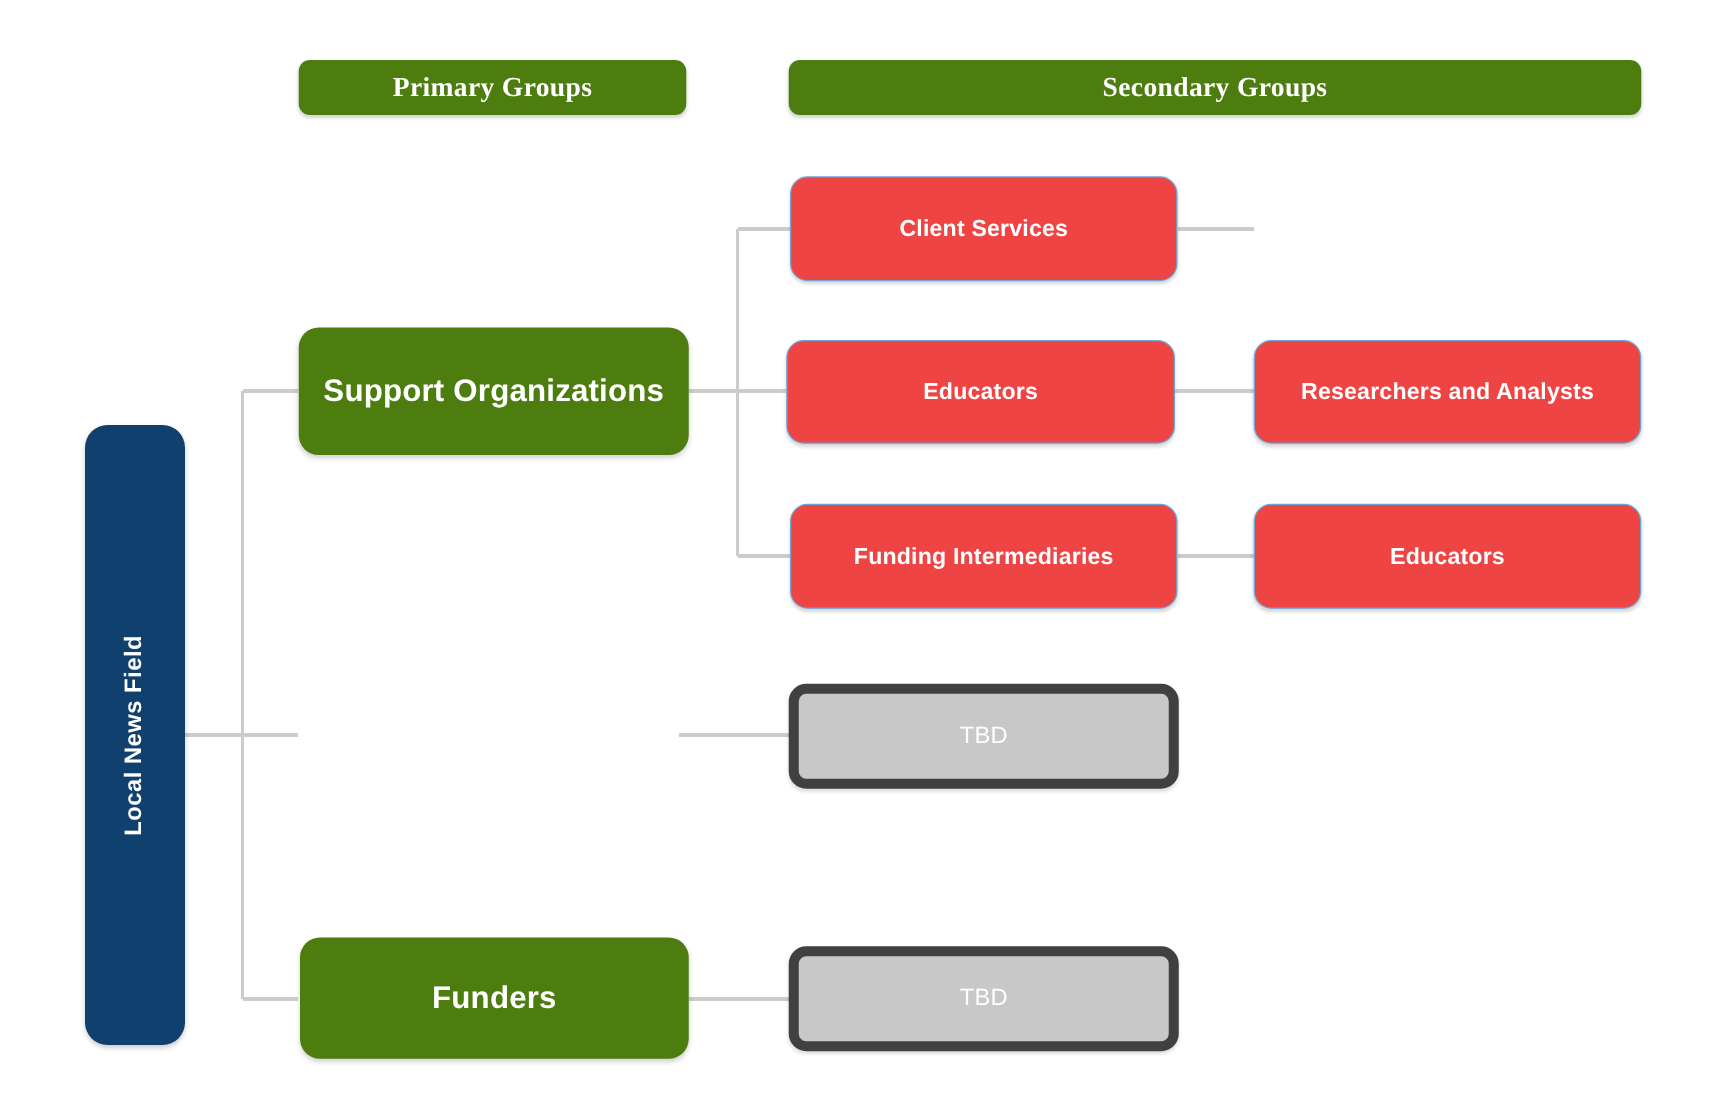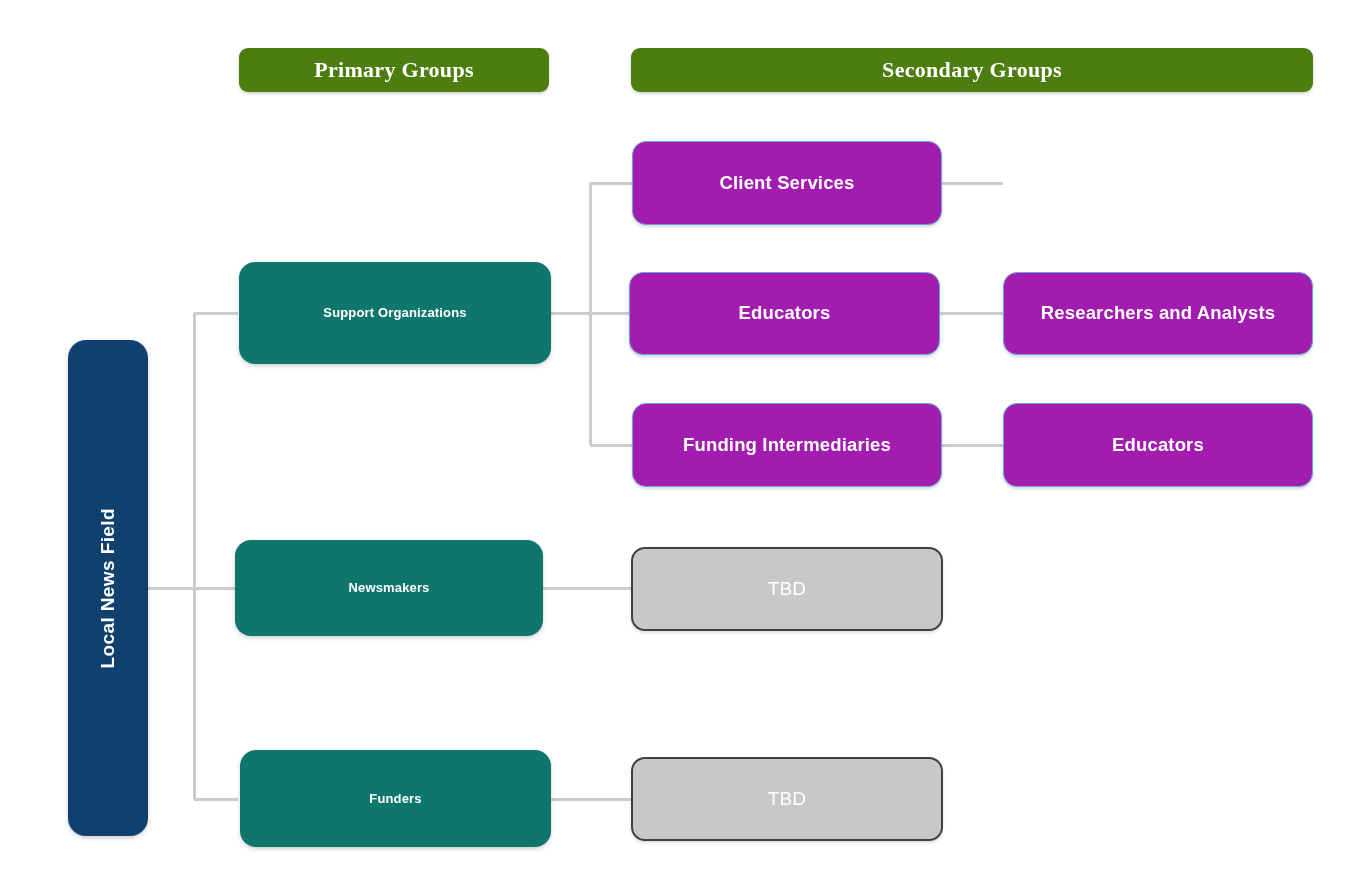--- a/index.html
+++ b/index.html
@@ -65,39 +65,39 @@
   }
   .root-node .vtext {
     writing-mode: vertical-rl;
     transform: rotate(180deg);
     white-space: nowrap;
     letter-spacing: .4px;
   }
 
   
   .primary-node {
-    background: #0f766e;
+    background: #4d7c0f;
     border-radius: 16px;
-    font-size: 13px;
+    font-size: 25px;
     box-shadow: 0 2px 4px rgba(0,0,0,.18);
   }
 
   
   .secondary-node {
-    background: #a21caf;
+    background: #ef4444;
     border: 1.5px solid #6aa6db;
     border-radius: 14px;
     font-size: 18.5px;
     box-shadow: 0 2px 3px rgba(0,0,0,.16);
   }
 
   
   .tbd-node {
     background: #c8c8c8;
-    border: 2px solid #404040;
+    border: 8px solid #404040;
     border-radius: 14px;
     font-size: 19px;
     font-weight: normal;
     box-shadow: 0 2px 3px rgba(0,0,0,.13);
   }
 </style>
 </head>
 <body>
 
 <div id="stage">
@@ -139,23 +139,20 @@
   </div>
 
   <div class="node root-node" style="left:68px; top:340px; width:80px; height:496px;">
     <span class="vtext">Local News Field</span>
   </div>
 
   <div class="node primary-node" style="left:239px; top:262px; width:312px; height:102px;">
     <span>Support Organizations</span>
   </div>
 
-  <div class="node primary-node" style="left:235px; top:540px; width:308px; height:96px;">
-    <span>Newsmakers</span>
-  </div>
 
   <div class="node primary-node" style="left:240px; top:750px; width:311px; height:97px;">
     <span>Funders</span>
   </div>
 
   <div class="node secondary-node" style="left:632px; top:141px; width:310px; height:84px;">
     <span>Client Services</span>
   </div>
 
   <div class="node secondary-node" style="left:629px; top:272px; width:311px; height:83px;">

